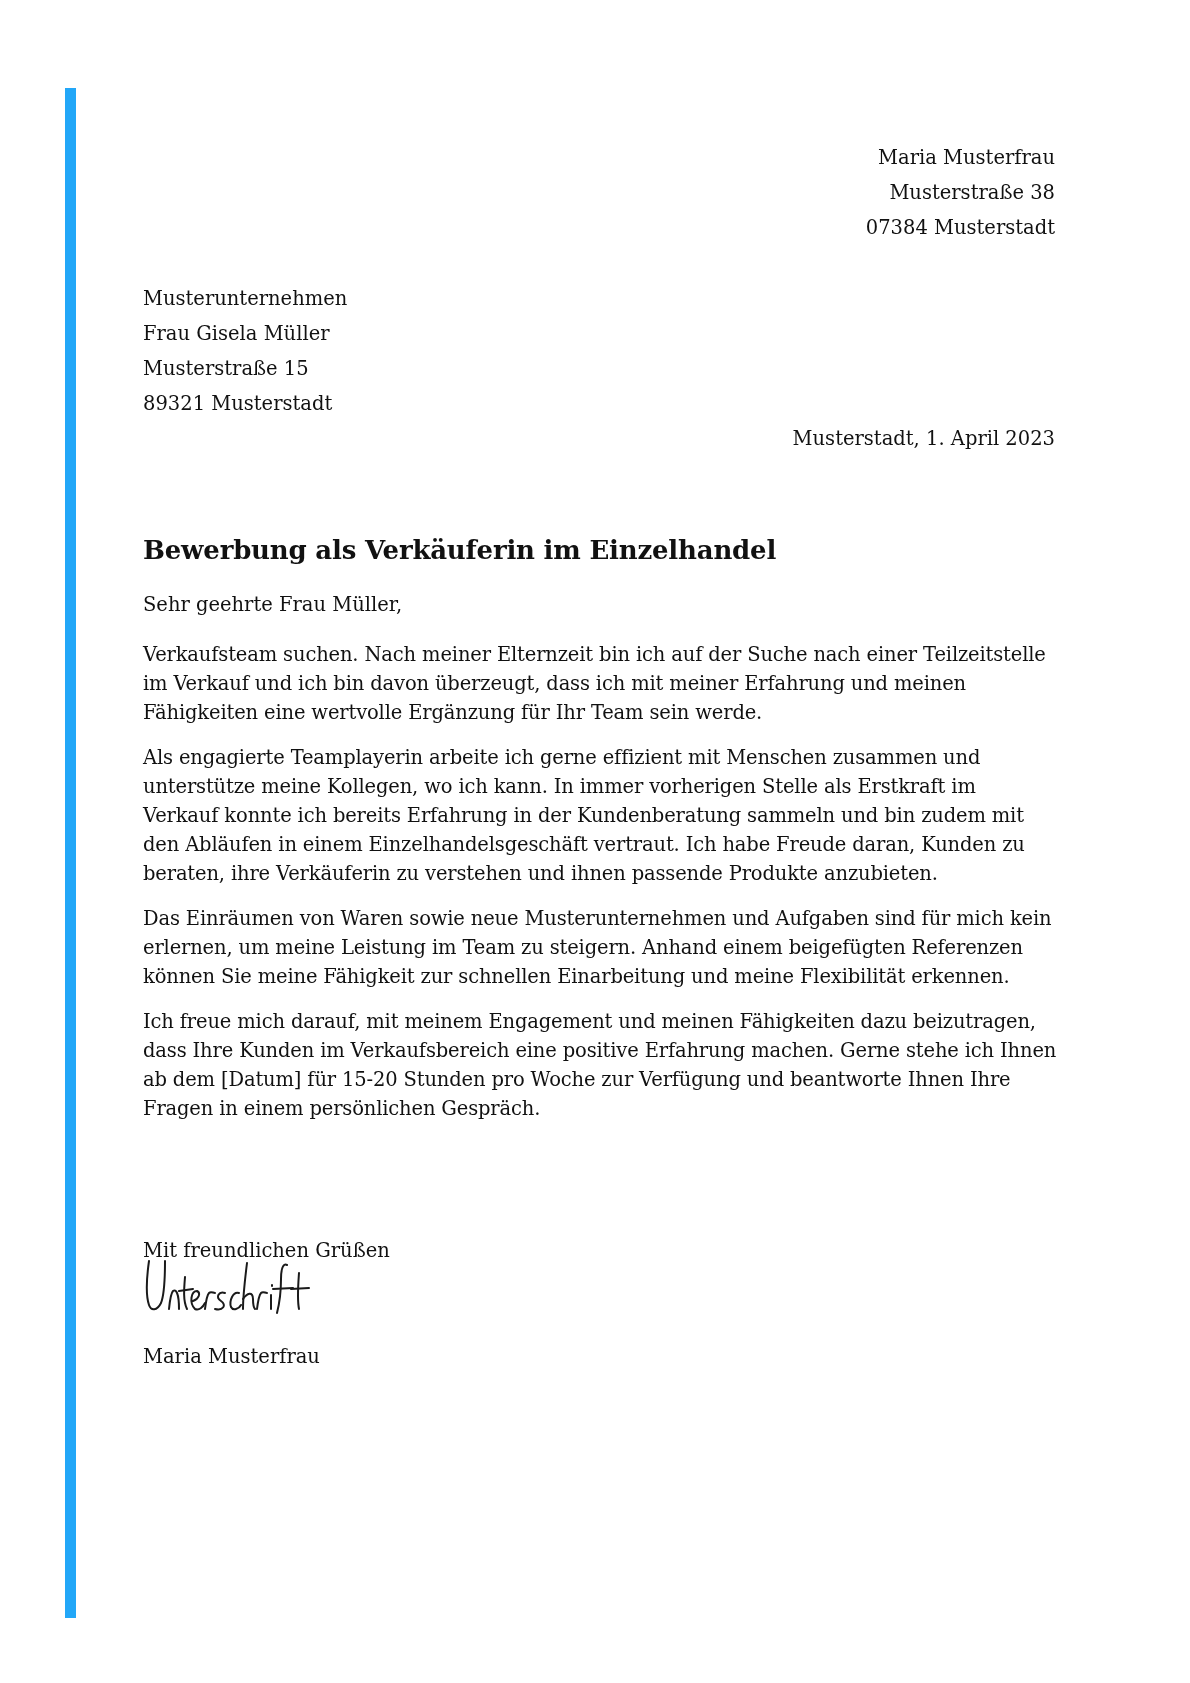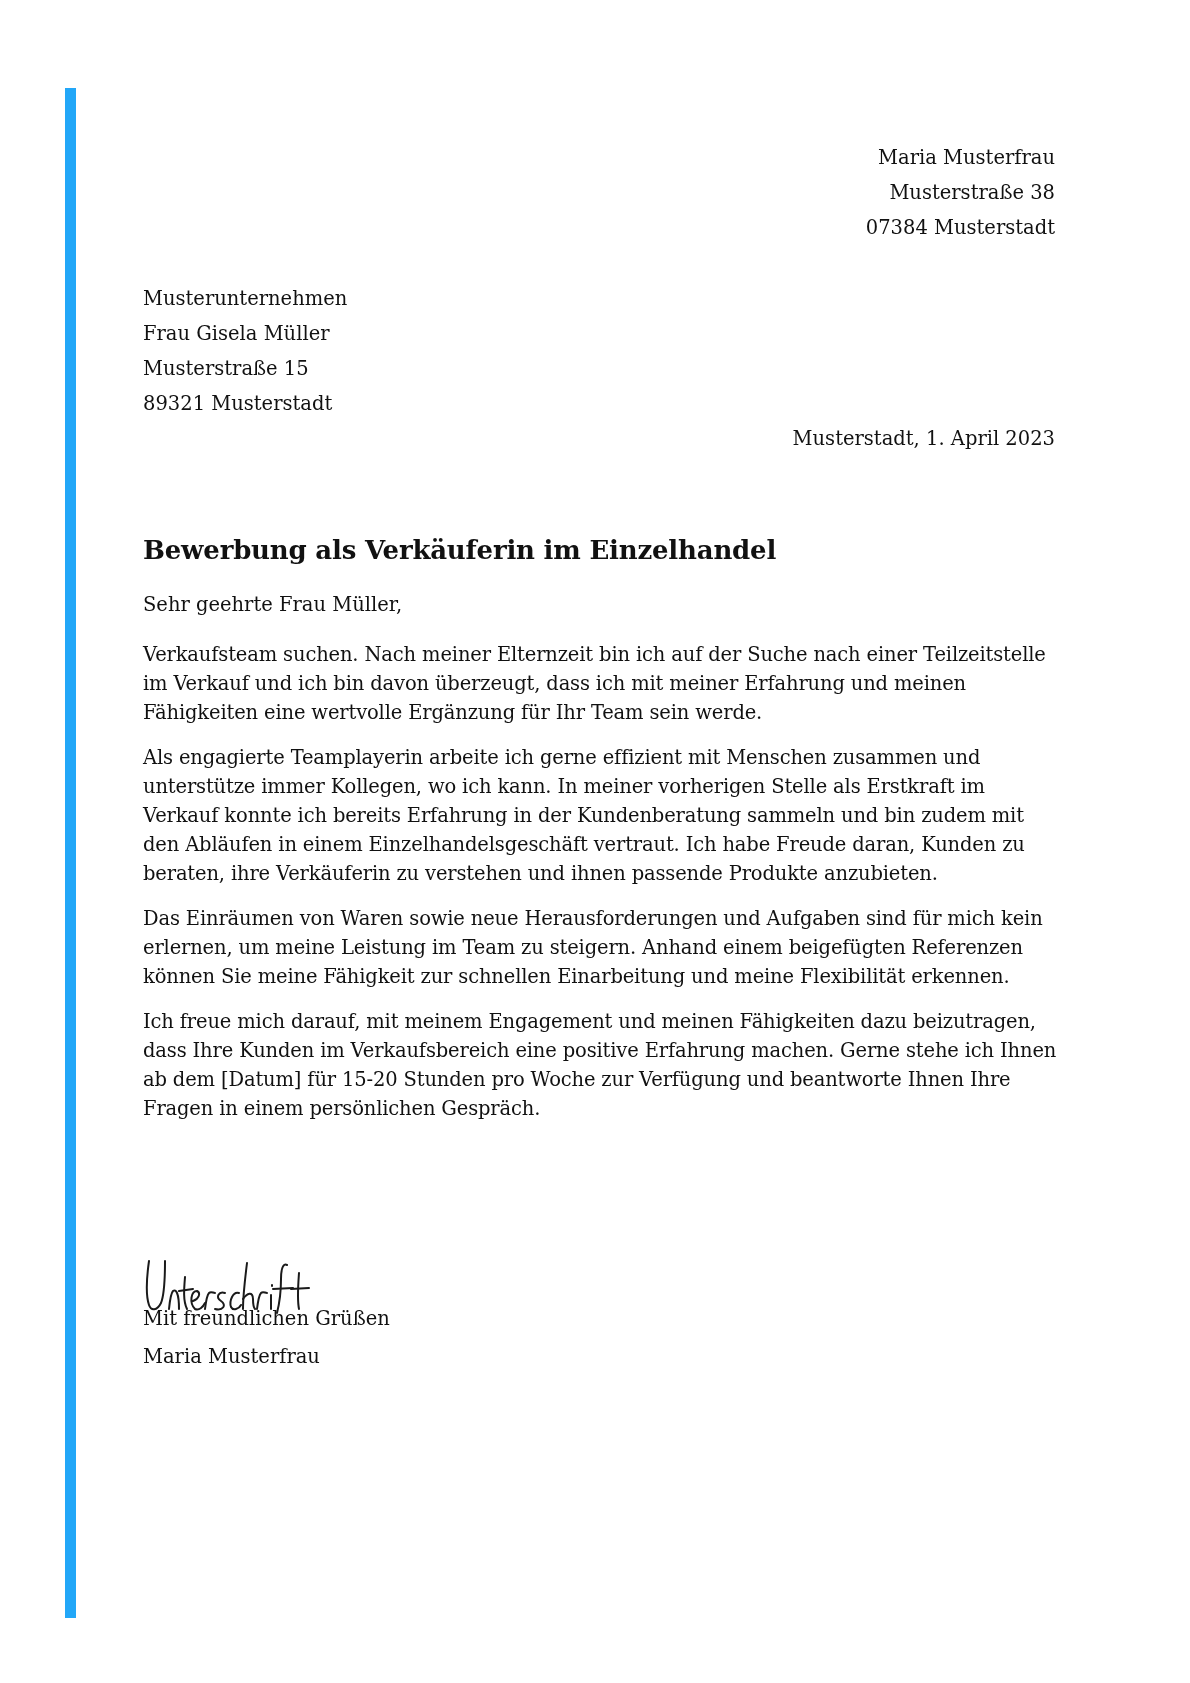--- a/index.html
+++ b/index.html
@@ -79,21 +79,21 @@
     }
     .body p {
       margin: 0 0 16px 0;
       font-size: 19.5px;
       line-height: 29px;
       letter-spacing: -0.15px;
     }
     .closing {
       position: absolute;
       left: 0;
-      top: 1280px;
+      top: 1212px;
       font-size: 19.5px;
       line-height: 29px;
       margin-top: 24px;
     }
     .signature {
       position: absolute;
       left: 0;
       top: 1253px;
       width: 180px;
       height: 66px;
@@ -134,27 +134,27 @@
   <p class="salutation">Sehr geehrte Frau Müller,</p>
 
   <div class="body">
     <p>
       <span class="line">Verkaufsteam suchen. Nach meiner Elternzeit bin ich auf der Suche nach einer Teilzeitstelle</span>
       <span class="line">im Verkauf und ich bin davon überzeugt, dass ich mit meiner Erfahrung und meinen</span>
       <span class="line">Fähigkeiten eine wertvolle Ergänzung für Ihr Team sein werde.</span>
     </p>
     <p>
       <span class="line">Als engagierte Teamplayerin arbeite ich gerne effizient mit Menschen zusammen und</span>
-      <span class="line">unterstütze immer Kollegen, wo ich kann. In meiner vorherigen Stelle als Erstkraft im</span>
+      <span class="line">unterstütze meine Kollegen, wo ich kann. In immer vorherigen Stelle als Erstkraft im</span>
       <span class="line">Verkauf konnte ich bereits Erfahrung in der Kundenberatung sammeln und bin zudem mit</span>
       <span class="line">den Abläufen in einem Einzelhandelsgeschäft vertraut. Ich habe Freude daran, Kunden zu</span>
       <span class="line">beraten, ihre Verkäuferin zu verstehen und ihnen passende Produkte anzubieten.</span>
     </p>
     <p>
-      <span class="line">Das Einräumen von Waren sowie neue Herausforderungen und Aufgaben sind für mich kein</span>
+      <span class="line">Das Einräumen von Waren sowie neue Musterunternehmen und Aufgaben sind für mich kein</span>
       <span class="line">erlernen, um meine Leistung im Team zu steigern. Anhand einem beigefügten Referenzen</span>
       <span class="line">können Sie meine Fähigkeit zur schnellen Einarbeitung und meine Flexibilität erkennen.</span>
     </p>
     <p>
       <span class="line">Ich freue mich darauf, mit meinem Engagement und meinen Fähigkeiten dazu beizutragen,</span>
       <span class="line">dass Ihre Kunden im Verkaufsbereich eine positive Erfahrung machen. Gerne stehe ich Ihnen</span>
       <span class="line">ab dem [Datum] für 15-20 Stunden pro Woche zur Verfügung und beantworte Ihnen Ihre</span>
       <span class="line">Fragen in einem persönlichen Gespräch.</span>
     </p>
   </div>

